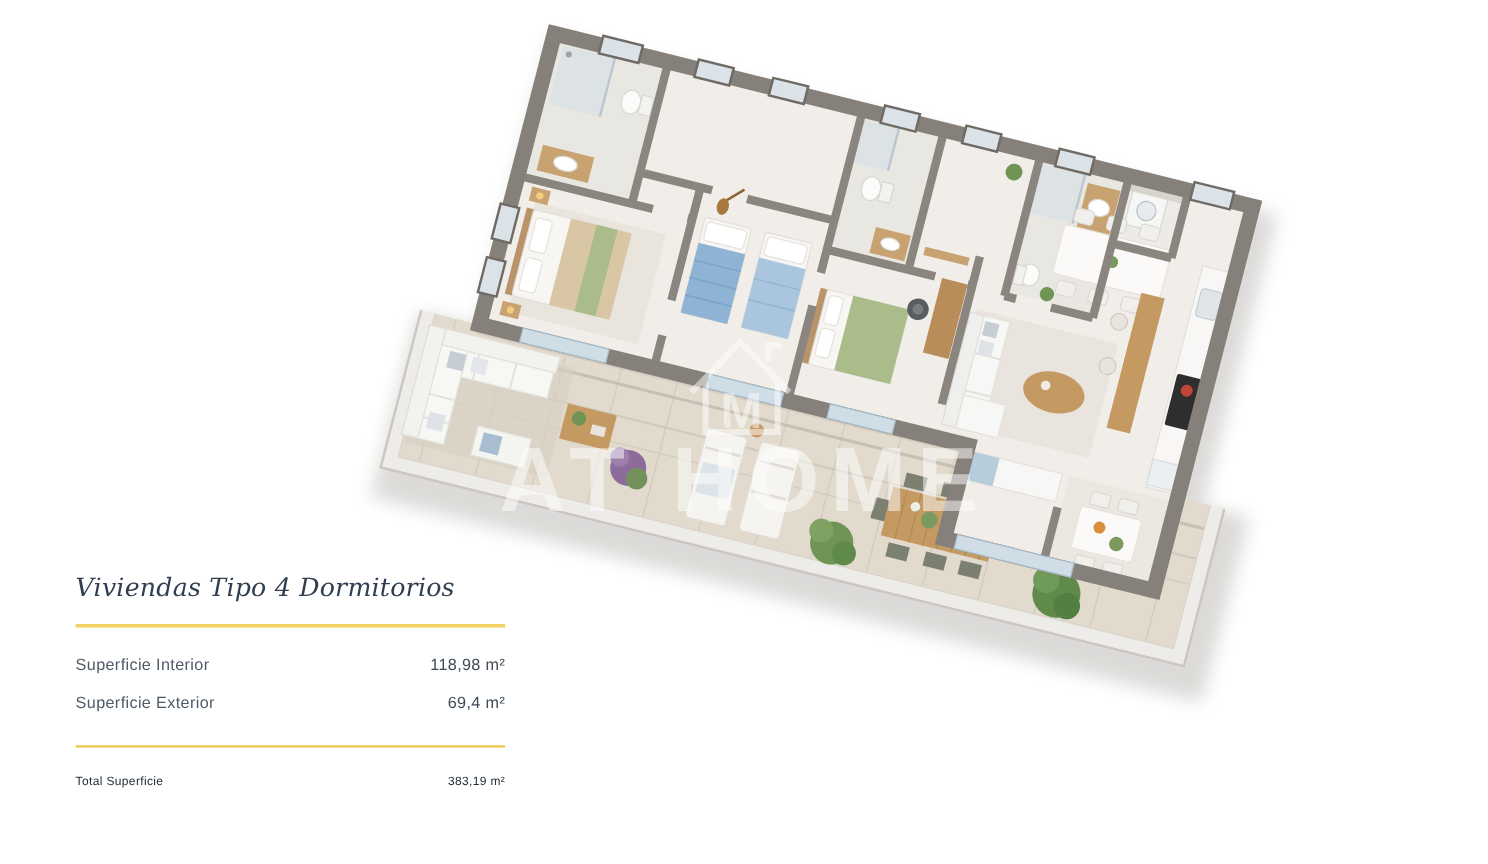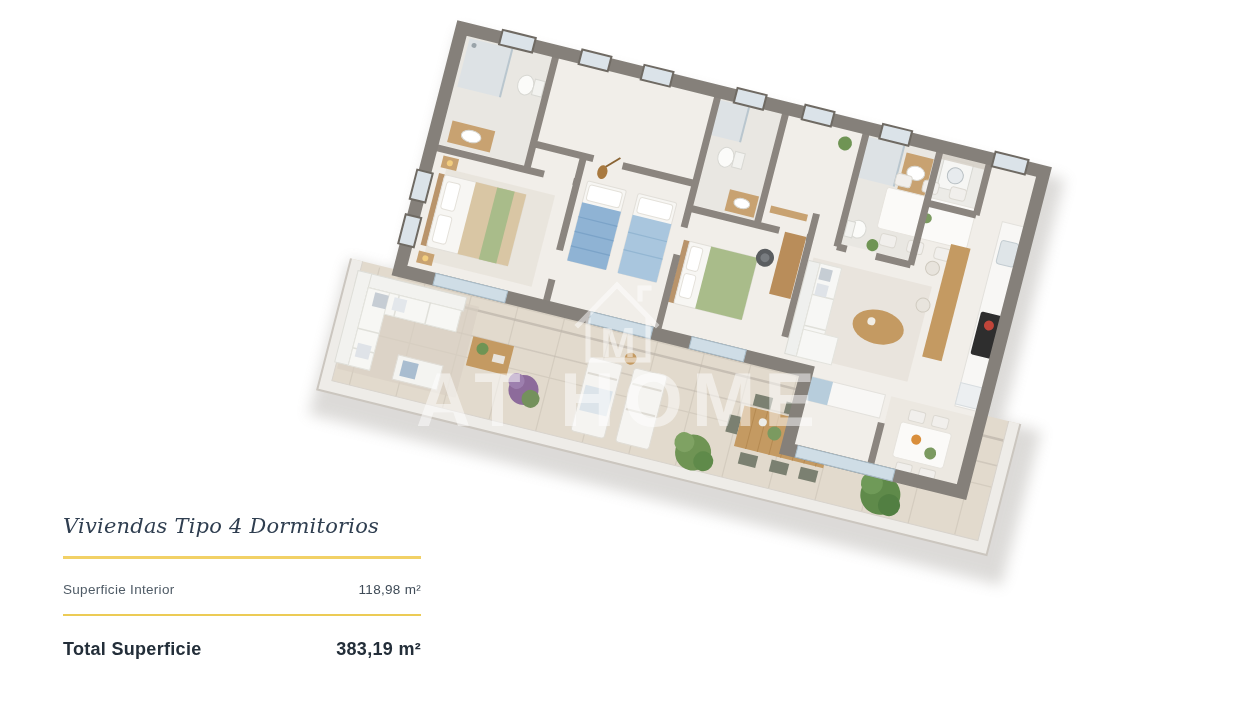--- a/index.html
+++ b/index.html
@@ -3,32 +3,32 @@
 <meta charset="utf-8">
 <style>
   html,body{margin:0;padding:0;}
   body{
     width:1240px;height:720px;position:relative;overflow:hidden;
     background:#ffffff;font-family:"Liberation Sans","DejaVu Sans",sans-serif;
   }
   .render-wrap{position:absolute;inset:0;}
   svg{display:block;}
   
-  .panel{position:absolute;left:63px;top:514px;width:358px;}
+  .panel{position:absolute;left:63px;top:478px;width:358px;}
   .panel .title{
     font-family:"DejaVu Serif","Liberation Serif",serif;font-style:italic;
     font-weight:500;font-size:21px;color:#2f3e50;margin:0 0 18px 0;letter-spacing:.2px;
   }
   .divider{border:none;border-top:3px solid #f2d166;margin:0 0 23px 0;}
   .divider.thin{border-top-width:2px;border-top-color:#eccb55;margin-bottom:23px;}
   .row{display:flex;justify-content:space-between;align-items:flex-start;
     font-size:13.5px;color:#4f5b66;letter-spacing:.3px;margin-bottom:17px;}
   .row .value{color:#3f4b57;}
   .row.last{margin-bottom:28px;}
-  .row.total{font-weight:bold;font-size:18px;color:#232e39;letter-spacing:.3px;margin-bottom:0;}
+  .row.total{font-weight:normal;font-size:10px;color:#232e39;letter-spacing:.3px;margin-bottom:0;}
   .row.total .value{color:#232e39;}
 </style>
 </head>
 <body>
 
 <div class="render-wrap">
 <svg width="1240" height="720" viewBox="0 0 1240 720">
   <defs>
     <filter id="soft" x="-20%" y="-20%" width="140%" height="140%">
       <feGaussianBlur stdDeviation="7"></feGaussianBlur>
@@ -277,18 +277,22 @@
 </svg>
 </div>
 
 <div class="panel">
   <h1 class="title">Viviendas Tipo 4 Dormitorios</h1>
   <hr class="divider">
   <div class="row">
     <span class="label">Superficie Interior</span>
     <span class="value">118,98 m²</span>
   </div>
+  <div class="row last">
+    <span class="label">Superficie Exterior</span>
+    <span class="value">69,4 m²</span>
+  </div>
   <hr class="divider thin">
   <div class="row total">
     <span class="label">Total Superficie</span>
     <span class="value">383,19 m²</span>
   </div>
 </div>
 
 </body></html>

